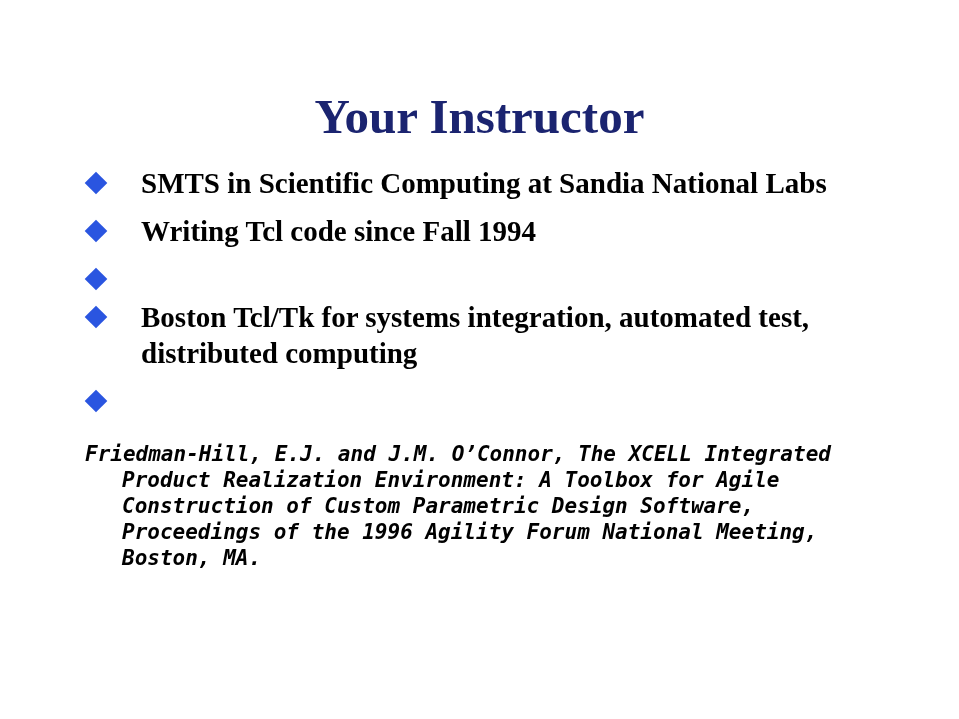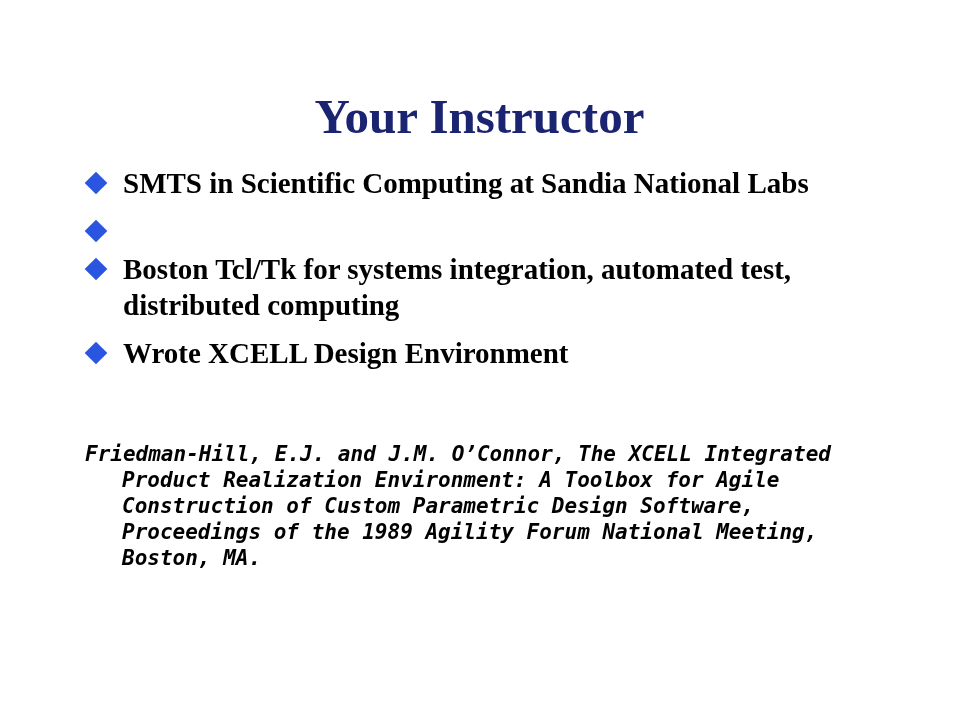--- a/index.html
+++ b/index.html
@@ -35,20 +35,21 @@
     left: 86px;
     width: 810px;
     list-style: none;
     margin: 0;
     padding: 0;
   }
   .bullet-item {
     display: flex;
     align-items: flex-start;
     margin: 0 0 12px 0;
+    gap: 18px;
   }
   .diamond {
     flex: none;
     width: 16px;
     height: 16px;
     margin: 10px 19px 0 2px;
     background: #2a55e0;
     transform: rotate(45deg);
   }
   .bullet-text {
@@ -83,31 +84,34 @@
 
   <h1 class="slide-title">Your Instructor</h1>
 
   <ul class="bullet-list">
     <li class="bullet-item">
       <span class="diamond"></span>
       <span class="bullet-text">SMTS in Scientific Computing at Sandia National Labs</span>
     </li>
     <li class="bullet-item">
       <span class="diamond"></span>
+      <span class="bullet-text">Writing Tcl code since Fall 1994</span>
+    </li>
+    <li class="bullet-item">
+      <span class="diamond"></span>
     </li>
     <li class="bullet-item">
       <span class="diamond"></span>
       <span class="bullet-text">Boston Tcl/Tk for systems integration, automated test,
 distributed computing</span>
     </li>
     <li class="bullet-item">
       <span class="diamond"></span>
-      <span class="bullet-text">Wrote XCELL Design Environment</span>
     </li>
   </ul>
 
   <div class="citation">Friedman-Hill, E.J. and J.M. O’Connor, The XCELL Integrated
 Product Realization Environment: A Toolbox for Agile
 Construction of Custom Parametric Design Software,
-Proceedings of the 1989 Agility Forum National Meeting,
+Proceedings of the 1996 Agility Forum National Meeting,
 Boston, MA.</div>
 
 </div>
 
 </body></html>

